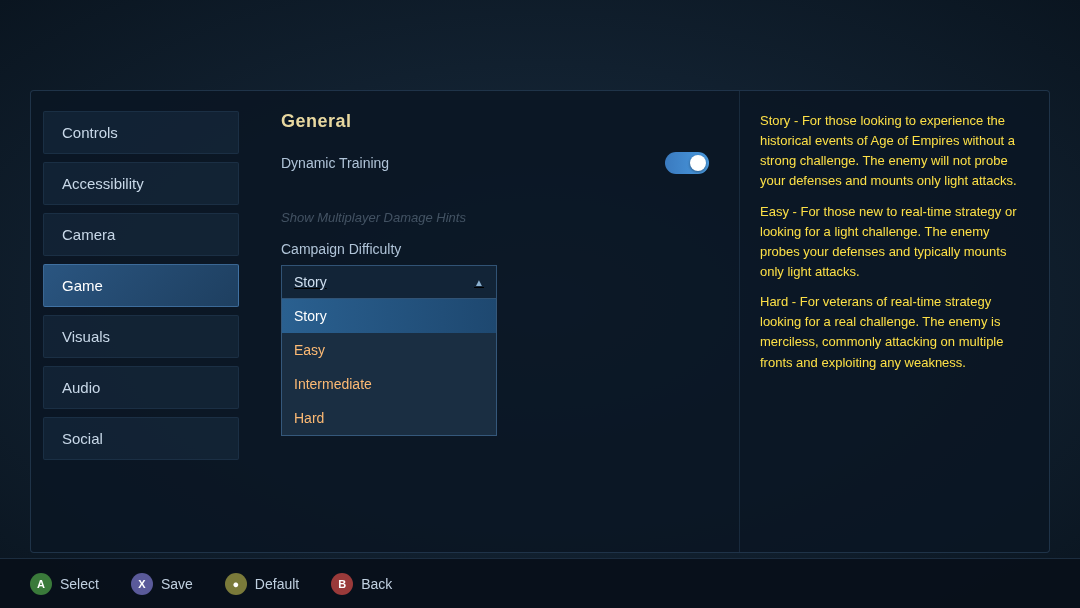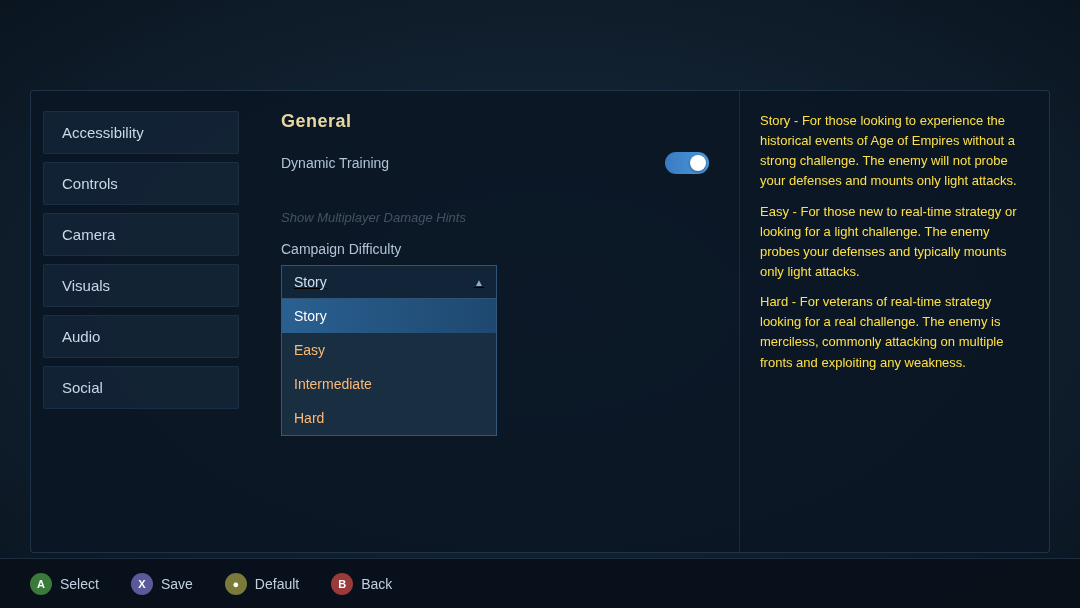--- a/index.html
+++ b/index.html
@@ -241,23 +241,24 @@
     }
   </style>
 </head>
 <body>
 
 <div class="bg-overlay"></div>
 
 <div class="main-container">
 
   <div class="sidebar">
+      <div class="sidebar-item">Controls</div>
       <div class="sidebar-item">Accessibility</div>
-      <div class="sidebar-item">Controls</div>
       <div class="sidebar-item">Camera</div>
+      <div class="sidebar-item active">Game</div>
       <div class="sidebar-item">Visuals</div>
       <div class="sidebar-item">Audio</div>
       <div class="sidebar-item">Social</div>
     </div>
 
   <div class="content-area">
     <div class="section-title">General</div>
 
     <div class="setting-row">
       <span class="setting-label">Dynamic Training</span>

